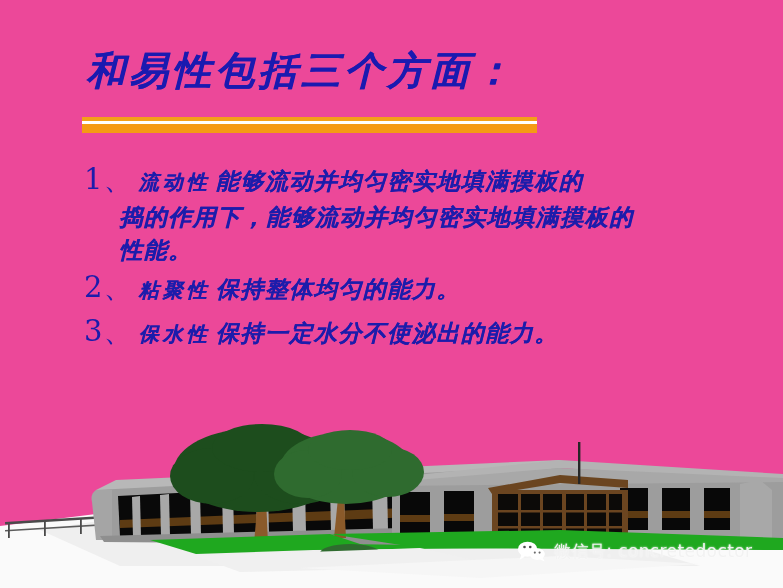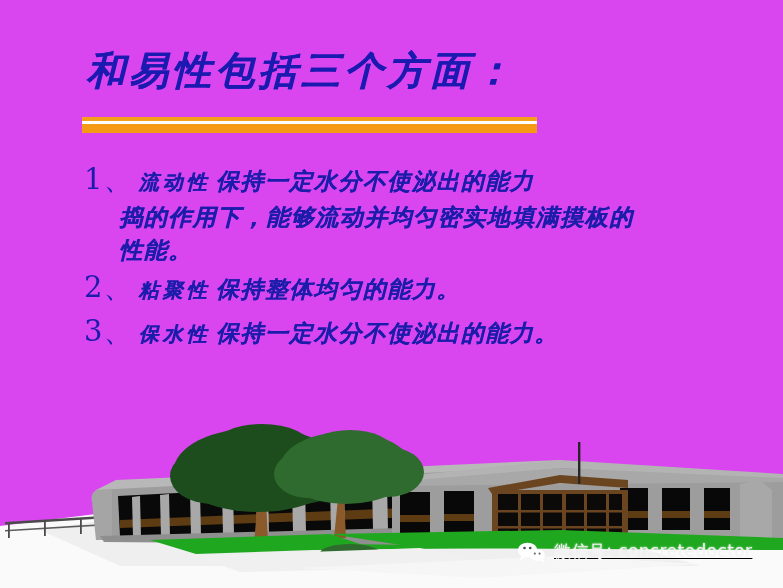--- a/index.html
+++ b/index.html
@@ -4,21 +4,21 @@
 <style>
   html, body {
     margin: 0;
     padding: 0;
     background: #ffffff;
   }
   #slide {
     position: relative;
     width: 783px;
     height: 588px;
-    background: #d946ef;
+    background: #ec4899;
     overflow: hidden;
     font-family: "DejaVu Sans", sans-serif;
   }
 
   
   .title {
     position: absolute;
     left: 86px;
     top: 44px;
     font-family: "DejaVu Serif", serif;
@@ -119,24 +119,23 @@
     height: 190px;
   }
   .illustration svg { display: block; }
 
   
   .watermark {
     position: absolute;
     left: 517px;
     top: 540px;
     display: flex;
-    align-items: flex-end;
+    align-items: flex-start;
     gap: 7px;
     pointer-events: none;
-    text-decoration: underline;
   }
   .wm-icon { width: 30px; height: 22px; flex: 0 0 auto; }
   .wm-text {
     font-family: "DejaVu Sans", sans-serif;
     font-size: 17px;
     color: #f2f2f2;
     letter-spacing: 0.4px;
     white-space: nowrap;
     text-shadow: 0 0 2px rgba(255,255,255,0.9);
   }
@@ -153,21 +152,21 @@
     <div class="line-gap"></div>
     <div class="line-thick"></div>
   </div>
 
   <div class="body-list">
 
     <div class="item item1">
       <span class="item-line">
         <span class="num">1、</span>
         <span class="term">流动性</span>
-        <span class="desc">保持一定水分不使泌出的能力</span>
+        <span class="desc">能够流动并均匀密实地填满摸板的</span>
       </span>
       <span class="cont">捣的作用下，能够流动并均匀密实地填满摸板的</span>
       <span class="cont">性能。</span>
     </div>
 
     <div class="item item2">
       <span class="item-line">
         <span class="num">2、</span>
         <span class="term">粘聚性</span>
         <span class="desc">保持整体均匀的能力。</span>

